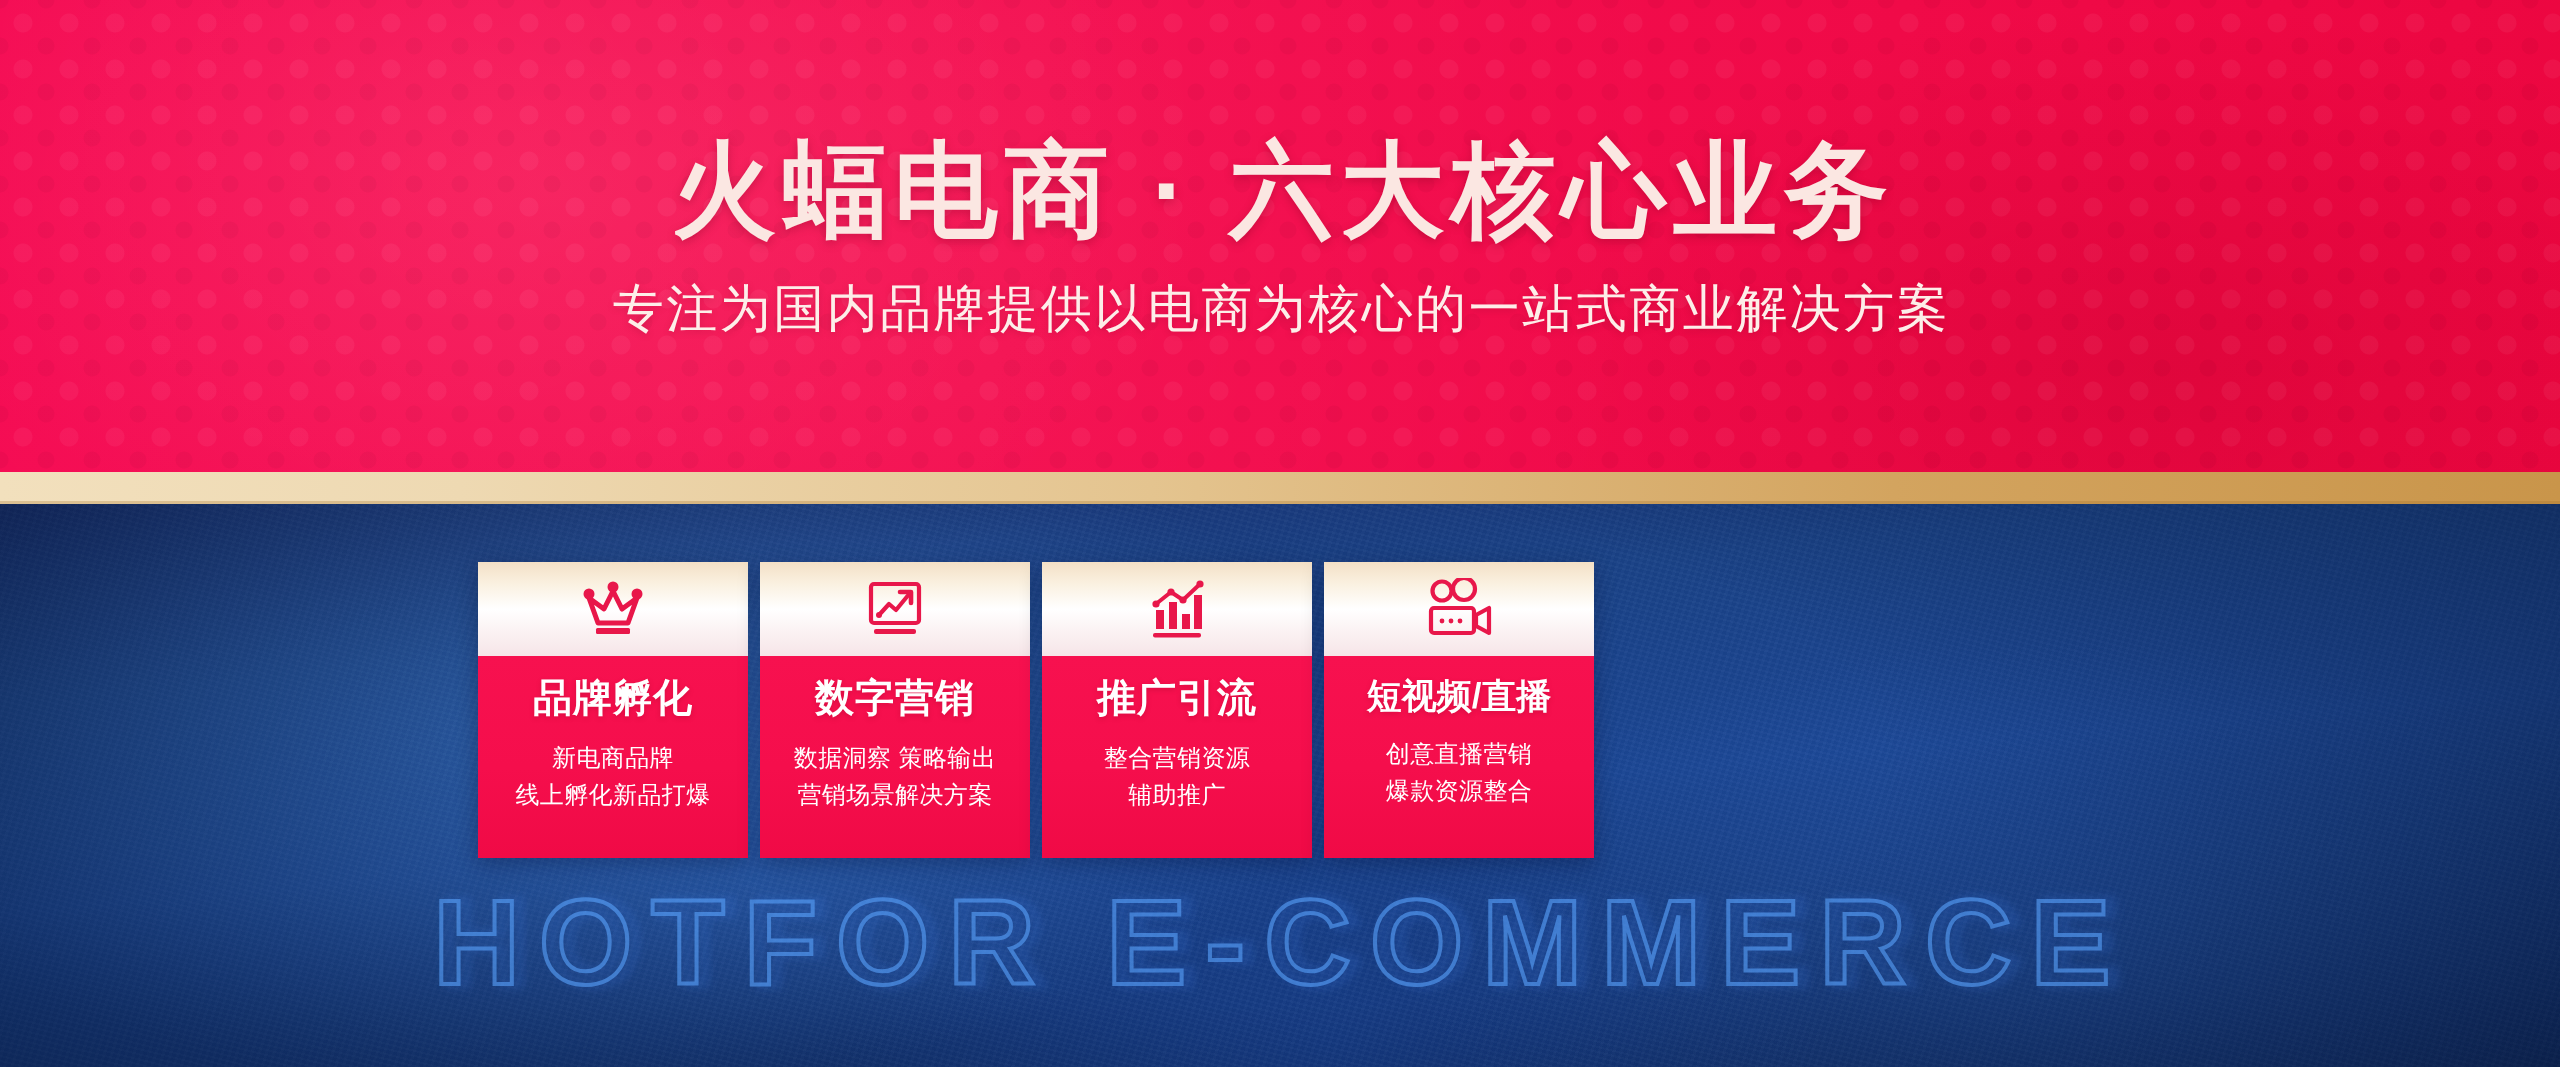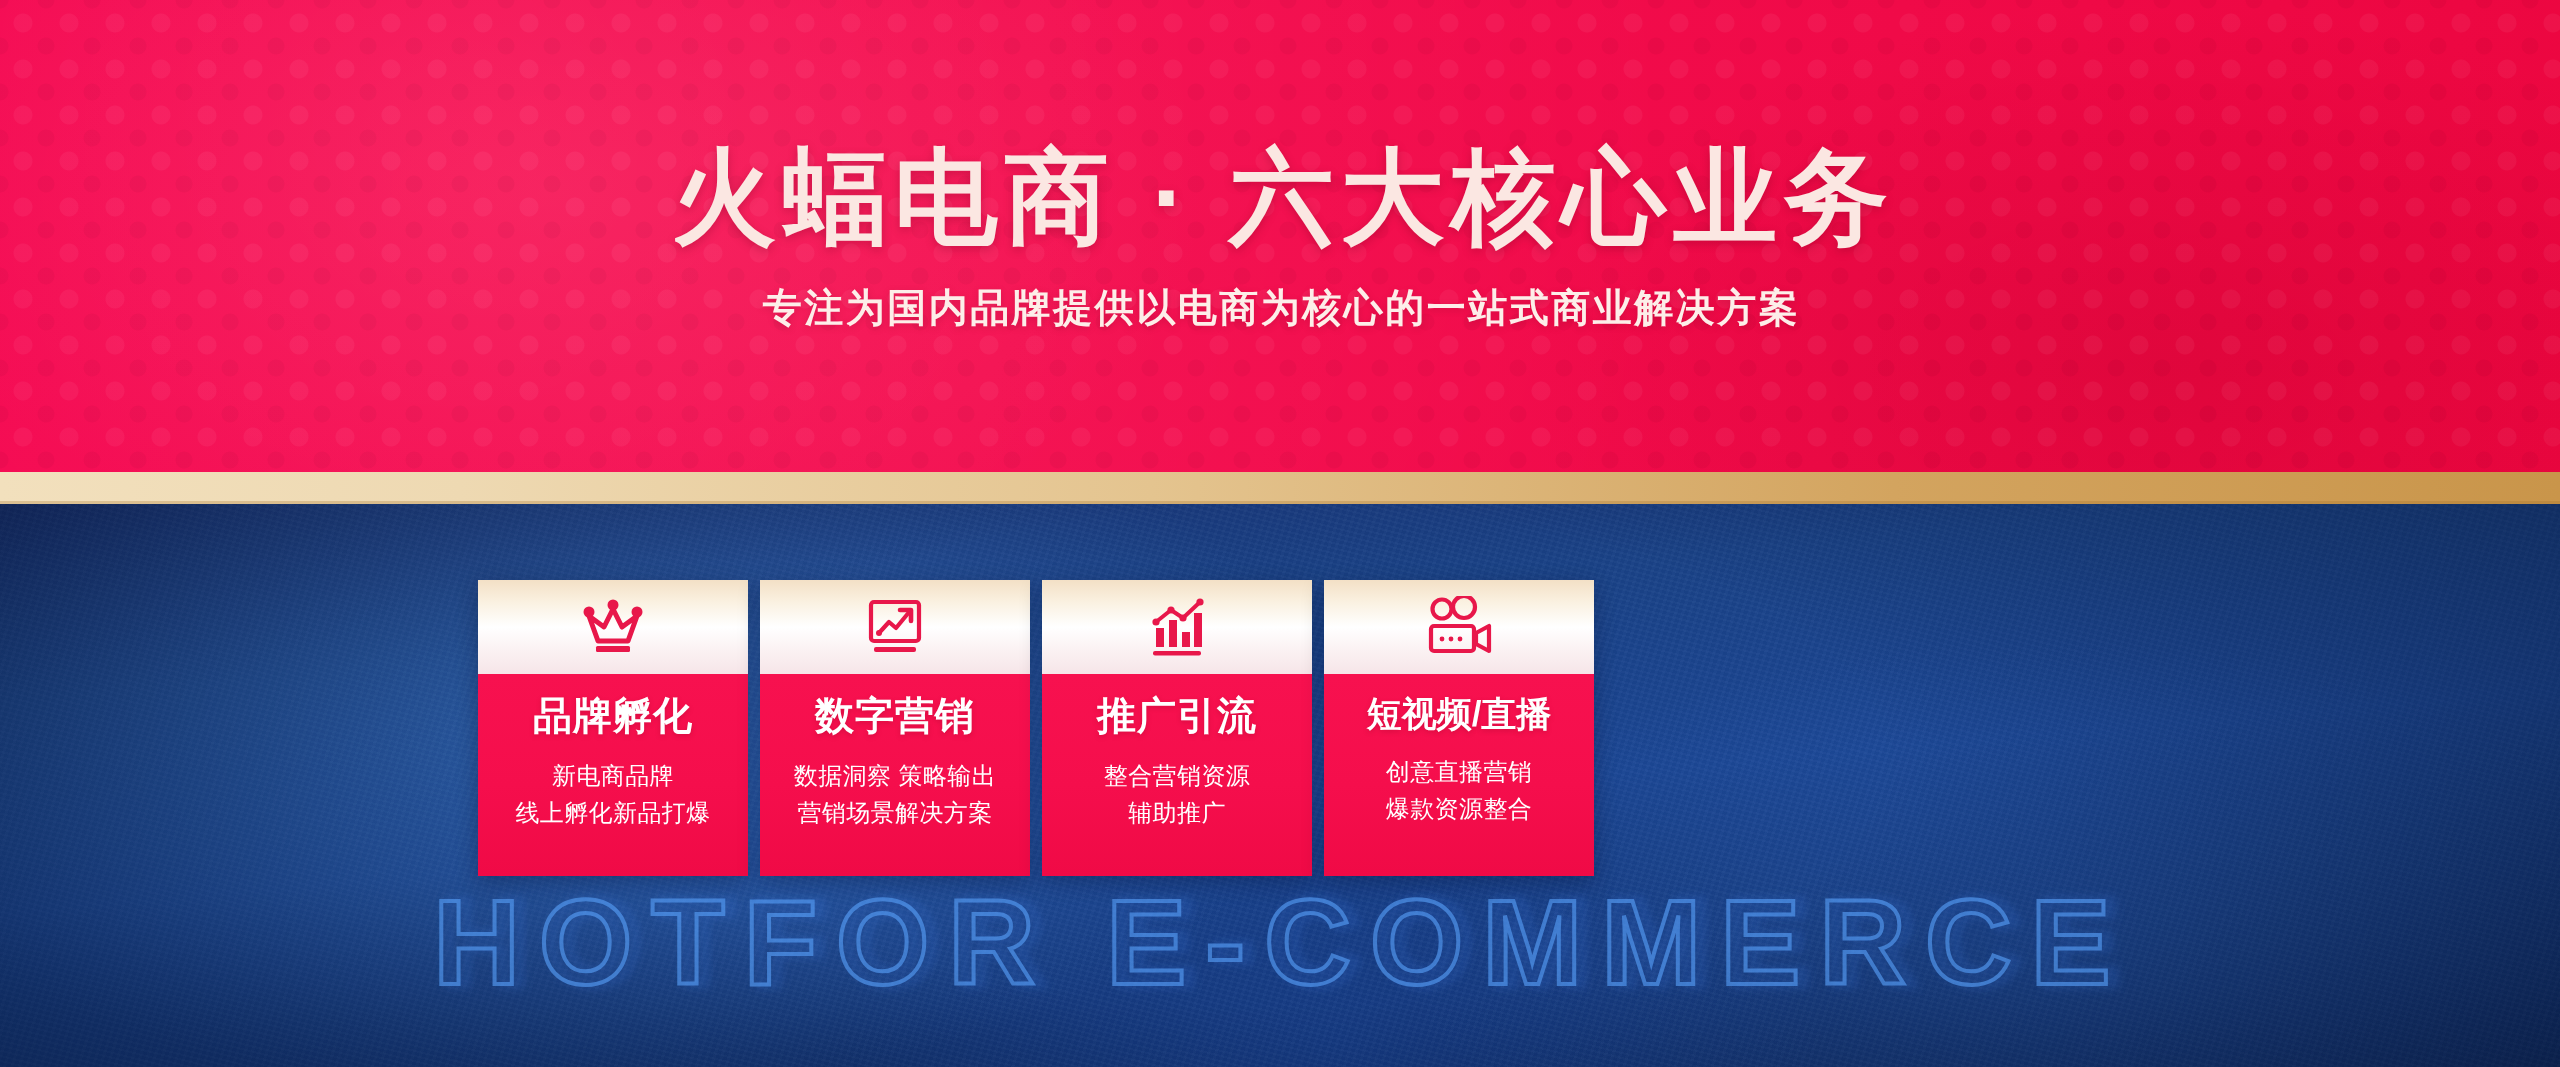--- a/index.html
+++ b/index.html
@@ -70,22 +70,22 @@
     font-weight: bold;
     letter-spacing: 7px;
     line-height: 1.1;
     text-shadow: 0 3px 10px rgba(120,0,30,0.30);
     white-space: nowrap;
     margin: 0 0 4px 0;
     padding-left: 7px;
   }
   .subhead {
     color: #fdeee9;
-    font-size: 39px;
-    font-weight: bold;
+    font-size: 51px;
+    font-weight: normal;
     letter-spacing: 2.5px;
     line-height: 1.2;
     white-space: nowrap;
     margin: 26px 0 0 0;
     padding-left: 3px;
     text-shadow: 0 2px 7px rgba(120,0,30,0.22);
     text-align: center;
   }
 
   
@@ -164,21 +164,20 @@
     top: 58px;
     display: flex;
     gap: 12px;
   }
   .card {
     width: 270px;
     height: 296px;
     display: flex;
     flex-direction: column;
     box-shadow: 0 6px 20px rgba(0,10,40,0.30);
-    margin-top: 18px;
   }
   .card-head {
     height: 94px;
     background: linear-gradient(180deg, #f3e0c6 0%, #faf0df 22%, #ffffff 50%, #fbf2f3 74%, #f6e5e8 100%);
     display: flex;
     align-items: center;
     justify-content: center;
   }
   .card-head svg { display: block; }
   .card-body {

